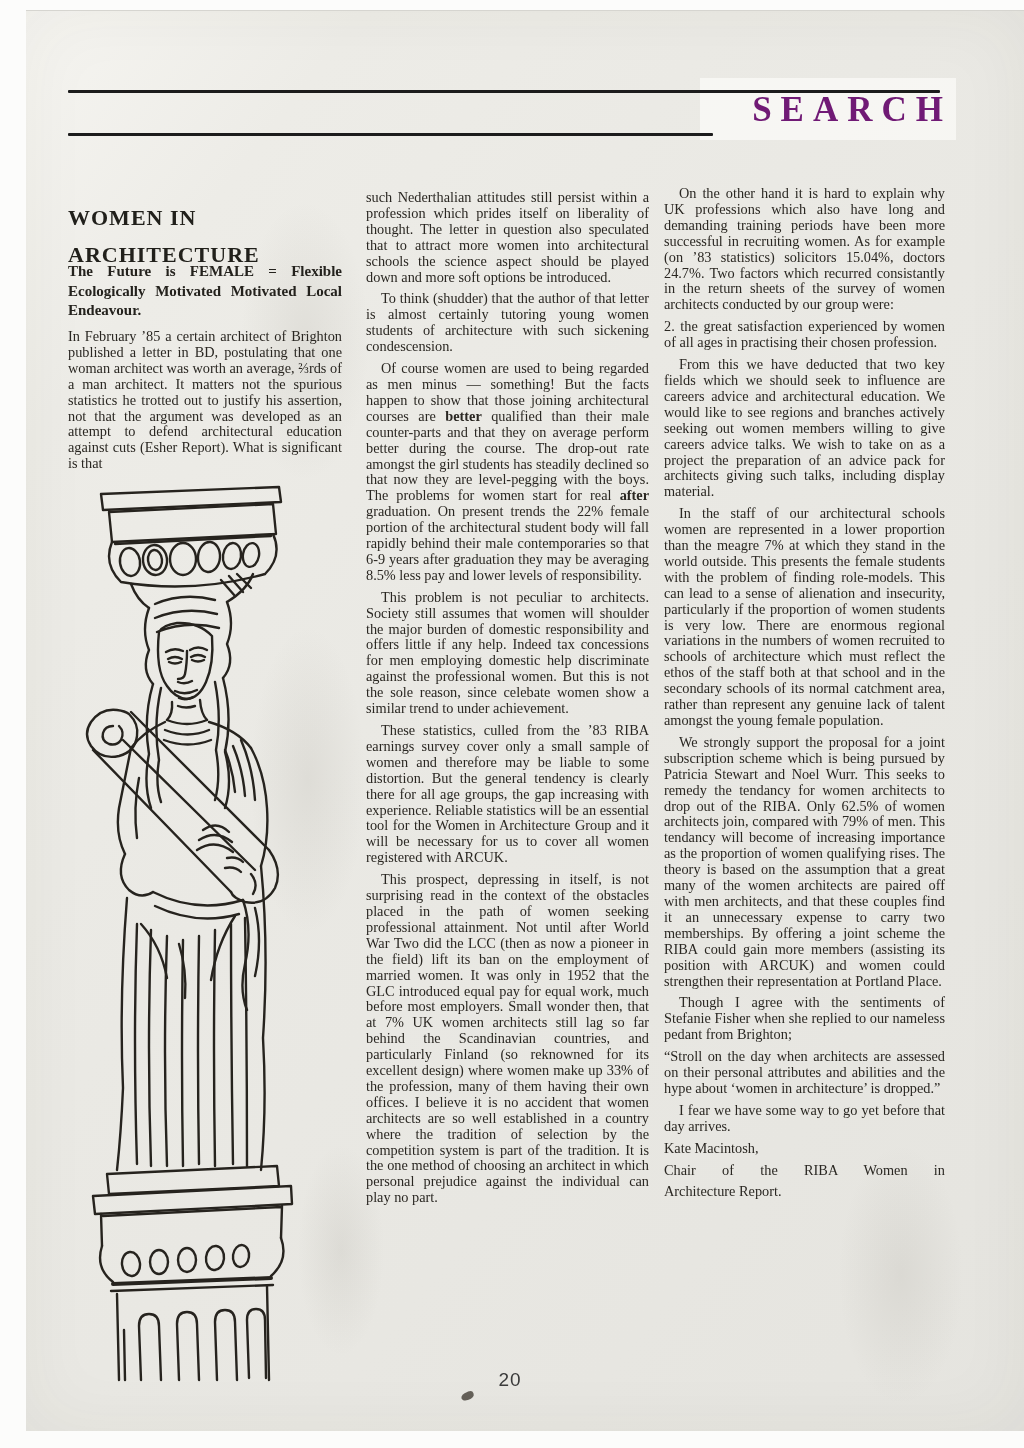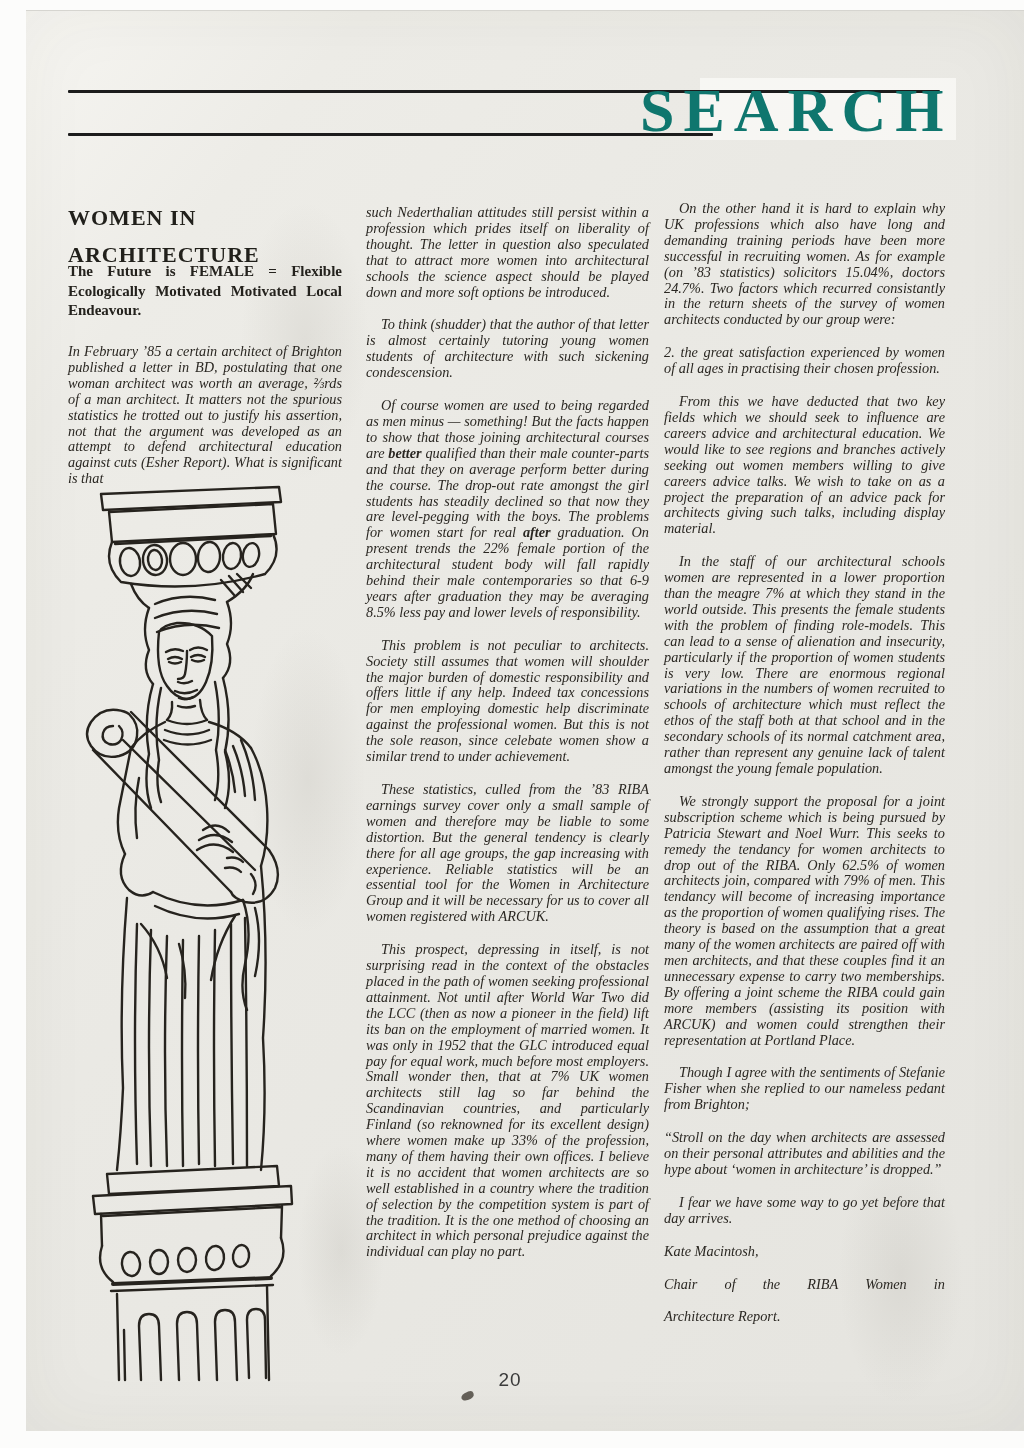--- a/index.html
+++ b/index.html
@@ -17,37 +17,37 @@
   }
   .smudge{position:absolute;pointer-events:none;
     background:radial-gradient(ellipse at center,rgba(115,110,98,0.10),rgba(115,110,98,0) 68%);}
   .masthead-bg{position:absolute;left:700px;top:78px;width:256px;height:62px;
     background:rgba(253,253,251,0.65);}
   .rule{position:absolute;height:3px;background:#1c1c1c;border-radius:1px;}
   #rule-top{left:68px;top:90px;width:872px;}
   #rule-bottom{left:68px;top:133px;width:645px;}
   .masthead{
     position:absolute;top:84px;left:640px;width:312px;text-align:right;
-    font-weight:bold;font-size:62px;line-height:52px;letter-spacing:9px;
-    color:#0f766e;white-space:nowrap;
+    font-weight:bold;font-size:35px;line-height:52px;letter-spacing:9px;
+    color:#701a75;white-space:nowrap;
   }
   .title{
     position:absolute;left:68px;top:184px;width:276px;
     font-weight:bold;font-size:22px;line-height:37px;letter-spacing:1px;color:#21201b;
   }
   .standfirst{
     position:absolute;left:68px;top:262px;width:274px;
     font-weight:bold;font-size:15px;line-height:19.5px;text-align:justify;color:#24221d;
   }
   .col{position:absolute;font-size:14.3px;line-height:15.9px;text-align:justify;
     color:#2a2722;hyphens:none;}
   #col1{left:68px;top:327px;width:274px;}
   #col2{left:366px;top:188px;width:283px;}
   #col3{left:664px;top:184px;width:281px;}
-  .para{margin:17px 0 6px 0;font-style:italic;}
+  .para{margin:2px 0 6px 0;}
   .para.indent{text-indent:15px;}
   .para.stretch{text-align-last:justify;}
   .b{font-weight:bold;}
   .illustration{position:absolute;left:75px;top:478px;width:225px;height:905px;}
   .pagenum{
     position:absolute;left:470px;top:1369px;width:80px;text-align:center;
     font-family:"Liberation Sans","DejaVu Sans",sans-serif;
     font-size:19px;letter-spacing:1px;color:#3b3b3b;
   }
   .ink-blob{

